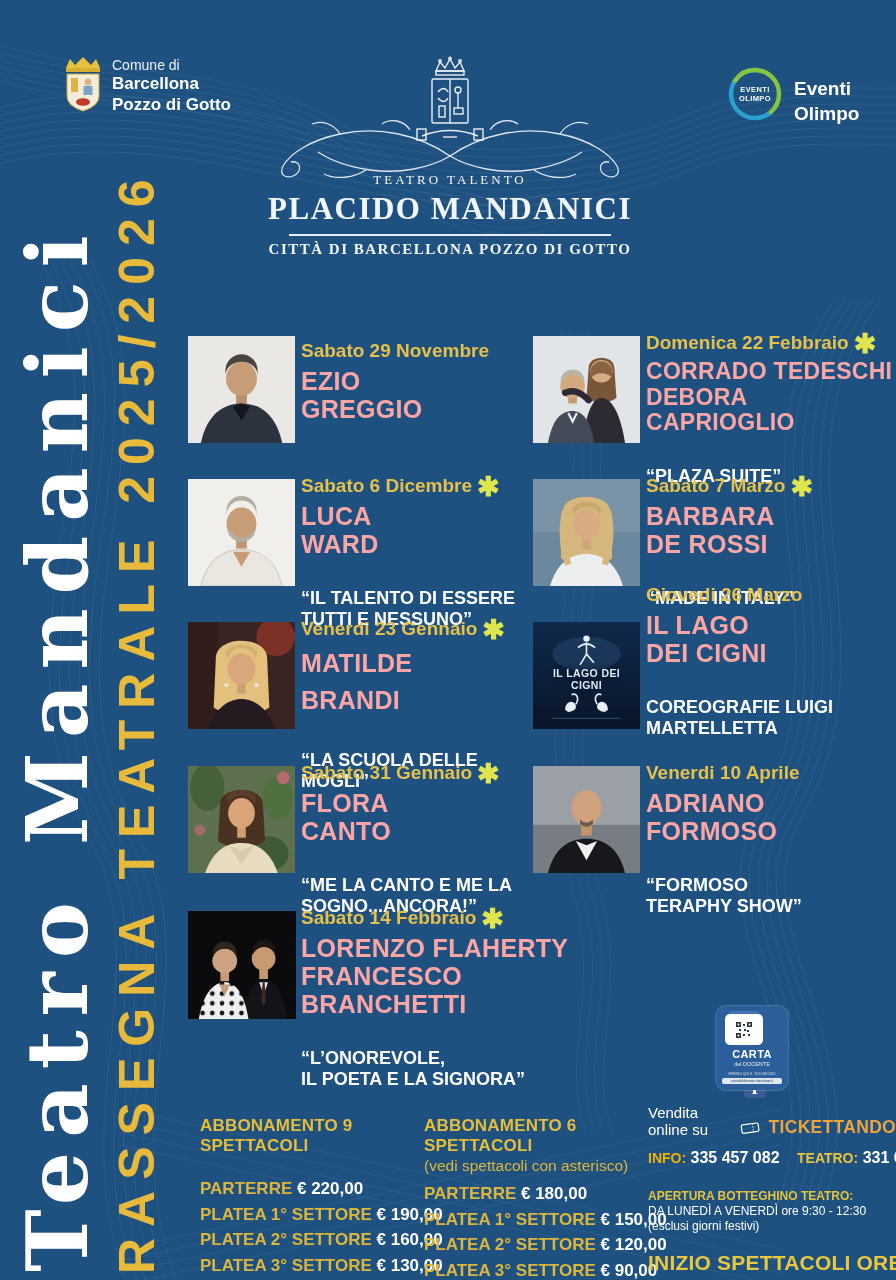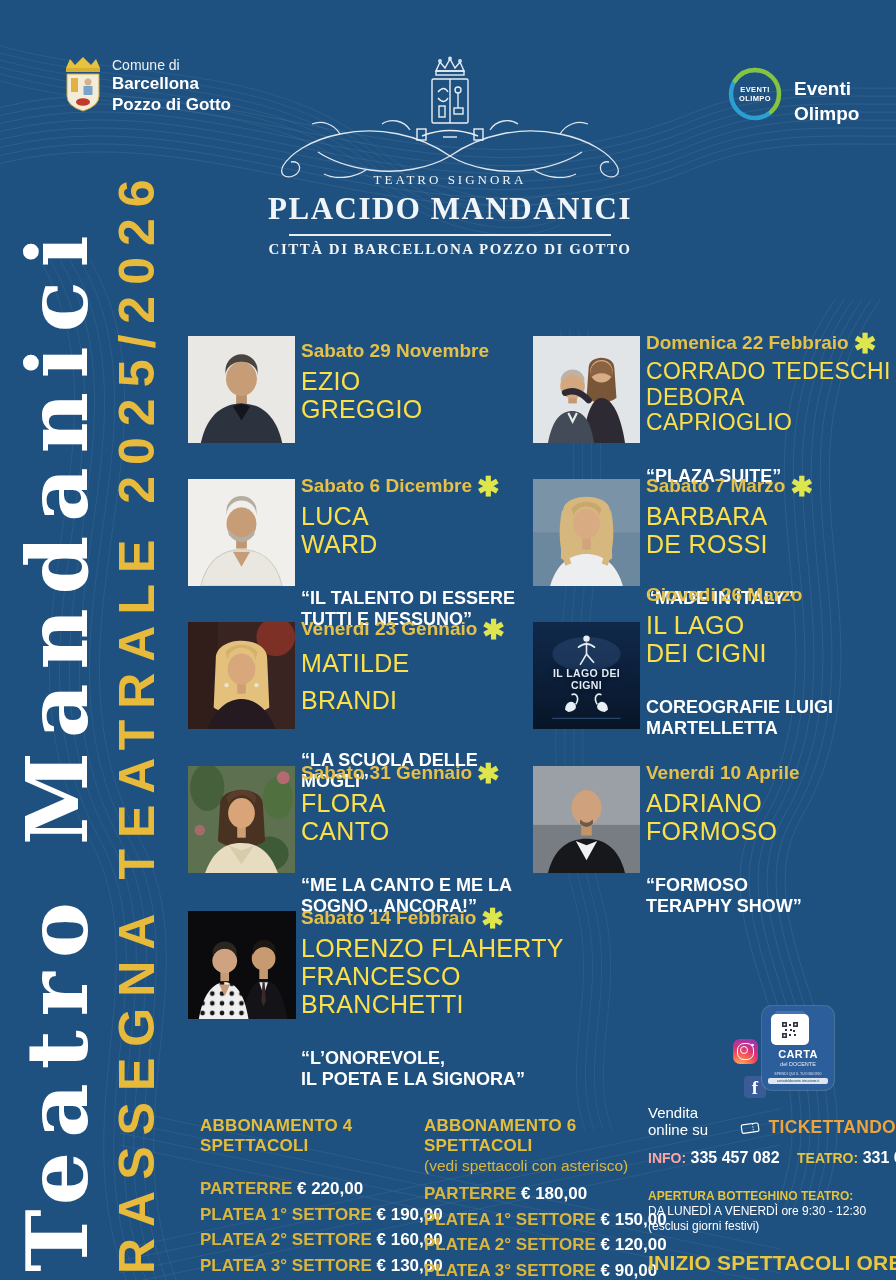--- a/index.html
+++ b/index.html
@@ -43,21 +43,21 @@
 
   
   .photo{position:absolute;width:107px;height:107px;overflow:hidden;background:#a21caf;}
   .photo svg{width:100%;height:100%;}
   .lago-caption{position:absolute;left:0;right:0;top:42%;padding:0 8px;text-align:center;
     font-size:10.5px;font-weight:bold;letter-spacing:.4px;color:#e3ebf5;line-height:1.15;
     text-shadow:0 0 5px #061628;}
   .etext{position:absolute;line-height:1.1;}
   .event-date{font-size:19px;font-weight:bold;color:#e5c04a;white-space:nowrap;}
   .ast{font-size:27px;color:#dfe54d;line-height:0;vertical-align:-4px;margin-left:5px;font-weight:bold;}
-  .event-name{font-size:25px;font-weight:normal;color:#fde047;line-height:1.12;margin-top:5px;letter-spacing:.3px;}
+  .event-name{font-size:25px;font-weight:bold;color:#fca5a5;line-height:1.12;margin-top:5px;letter-spacing:.3px;}
   .name-small .event-name{font-size:23px;}
   .name-spread .event-name{line-height:1.5;}
   .event-show{font-size:18px;font-weight:bold;color:#fff;line-height:1.18;margin-top:9px;white-space:pre-line;}
 
   
   .abb{position:absolute;width:225px;}
   .abb-title{font-size:17px;font-weight:bold;color:#e6bd3a;letter-spacing:.2px;}
   .abb-sub{font-size:15.5px;color:#ddb83f;margin-top:1px;}
   .abb-rows{margin-top:0;}
   .abb-row{font-size:17px;line-height:25.5px;white-space:nowrap;}
@@ -65,36 +65,36 @@
   .abb-price{color:#ffffff;font-weight:bold;}
   .abb-gap1{height:20px;}
   .abb-gap2{height:6px;}
 
   
   .info{position:absolute;left:648px;top:1104px;width:248px;}
   .vendita{display:flex;align-items:flex-end;gap:7px;}
   .vendita-prefix{font-size:15px;color:#fff;}
   .vendita-brand{font-size:17.5px;font-weight:bold;color:#eda43c;letter-spacing:.3px;}
   .numbers{margin-top:11px;font-size:16px;white-space:nowrap;}
-  .lbl-info{color:#fca5a5;font-weight:bold;font-size:14px;}
+  .lbl-info{color:#eab308;font-weight:bold;font-size:14px;}
   .lbl-teatro{color:#e8c33c;font-weight:bold;font-size:14px;margin-left:13px;}
   .num{color:#fff;font-weight:bold;font-size:16px;}
   .botteghino{margin-top:22px;font-size:12px;line-height:15px;color:#fff;}
   .bot-title{display:block;color:#e6c33c;font-weight:bold;}
   .inizio{margin-top:17px;font-size:21px;font-weight:bold;color:#e9c73e;letter-spacing:.2px;white-space:nowrap;}
 
   
   .ig{position:absolute;left:733px;top:1039px;width:25px;height:25px;border-radius:7px;
      background:radial-gradient(circle at 28% 115%,#fdc468 0%,#f7604e 38%,#d92e7f 62%,#8a3ab9 95%);}
   .ig-cam{position:absolute;inset:4px;border:1.8px solid #fff;border-radius:7px;}
   .ig-lens{position:absolute;width:8px;height:8px;border:1.8px solid #fff;border-radius:50%;left:6.5px;top:6.5px;}
   .ig-dot{position:absolute;width:2.5px;height:2.5px;background:#fff;border-radius:50%;right:4.5px;top:4.5px;}
   .fb{position:absolute;left:744px;top:1076px;width:22px;height:22px;border-radius:4px;background:#3a5a98;
      color:#fff;font-family:"Liberation Serif",serif;font-weight:bold;font-size:19px;text-align:center;line-height:24px;}
-  .carta{position:absolute;left:762px;top:1006px;width:72px;height:84px;background:#2d5e9c;border-radius:10px;
+  .carta{position:absolute;left:716px;top:1006px;width:72px;height:84px;background:#2d5e9c;border-radius:10px;
      box-shadow:0 0 0 1px rgba(255,255,255,.18);}
   .carta-flap{position:absolute;left:13px;top:5px;width:30px;height:9px;background:#4573b5;border-radius:3px;}
   .carta-card{position:absolute;left:9px;top:8px;width:38px;height:31px;background:#fff;border-radius:5px;
      display:flex;align-items:center;justify-content:center;}
   .carta-t1{position:absolute;top:42px;width:100%;text-align:center;font-size:11px;font-weight:bold;
      letter-spacing:.4px;color:#fff;}
   .carta-t2{position:absolute;top:55px;width:100%;text-align:center;font-size:5.5px;color:#e7edf6;}
   .carta-s1{position:absolute;top:66px;width:100%;text-align:center;font-size:3.6px;color:#d7e0ef;}
   .carta-s2{position:absolute;top:72px;left:6px;right:6px;text-align:center;font-size:3.4px;color:#1d3d66;
      background:rgba(255,255,255,.85);border-radius:2px;padding:1px 0;}
@@ -223,21 +223,21 @@
         <path d="M182,38 C150,16 110,8 72,16 C42,22 22,36 15,48 C11,56 17,61 25,58 C35,54 33,42 23,44"></path>
         <path d="M182,38 C162,50 132,56 102,52 C82,49 62,42 50,34"></path>
         <path d="M98,52 C86,60 68,62 56,56"></path>
         <path d="M72,16 C66,6 54,2 44,6"></path>
         <path d="M142,12 C136,2 122,0 114,6"></path>
       </g>
       <use href="#fl" transform="translate(364,0) scale(-1,1)"></use>
     </g>
   </svg>
   <div class="header-center">
-    <div class="h-sub">TEATRO SIGNORA</div>
+    <div class="h-sub">TEATRO TALENTO</div>
     <div class="h-title">PLACIDO MANDANICI</div>
     <div class="h-rule"></div>
     <div class="h-city">CITTÀ DI BARCELLONA POZZO DI GOTTO</div>
   </div>
 
   <div class="v-title">Teatro Mandanici</div>
   <div class="v-season">RASSEGNA TEATRALE 2025/2026</div>
 
   <div class="photo" style="left:188px;top:336px;">
     <svg viewBox="0 0 100 100" preserveAspectRatio="none">
@@ -476,21 +476,21 @@
     </div>
     <div class="event-name">
       <span>LORENZO FLAHERTY</span><br><span>FRANCESCO BRANCHETTI</span>
     </div>
     <div class="event-show">
       <span>“L’ONOREVOLE,</span><br><span>IL POETA E LA SIGNORA”</span>
     </div>
   </div>
 
   <div class="abb" style="left:200px;top:1116px;">
-    <div class="abb-title">ABBONAMENTO 4 SPETTACOLI</div>
+    <div class="abb-title">ABBONAMENTO 9 SPETTACOLI</div>
     <div class="abb-gap1"></div>
     <div class="abb-rows">
       <div class="abb-row"><span class="abb-label">PARTERRE</span> <span class="abb-price">€ 220,00</span></div>
       <div class="abb-row"><span class="abb-label">PLATEA 1° SETTORE</span> <span class="abb-price">€ 190,00</span></div>
       <div class="abb-row"><span class="abb-label">PLATEA 2° SETTORE</span> <span class="abb-price">€ 160,00</span></div>
       <div class="abb-row"><span class="abb-label">PLATEA 3° SETTORE</span> <span class="abb-price">€ 130,00</span></div>
     </div>
   </div>
 
   <div class="abb" style="left:424px;top:1116px;">

